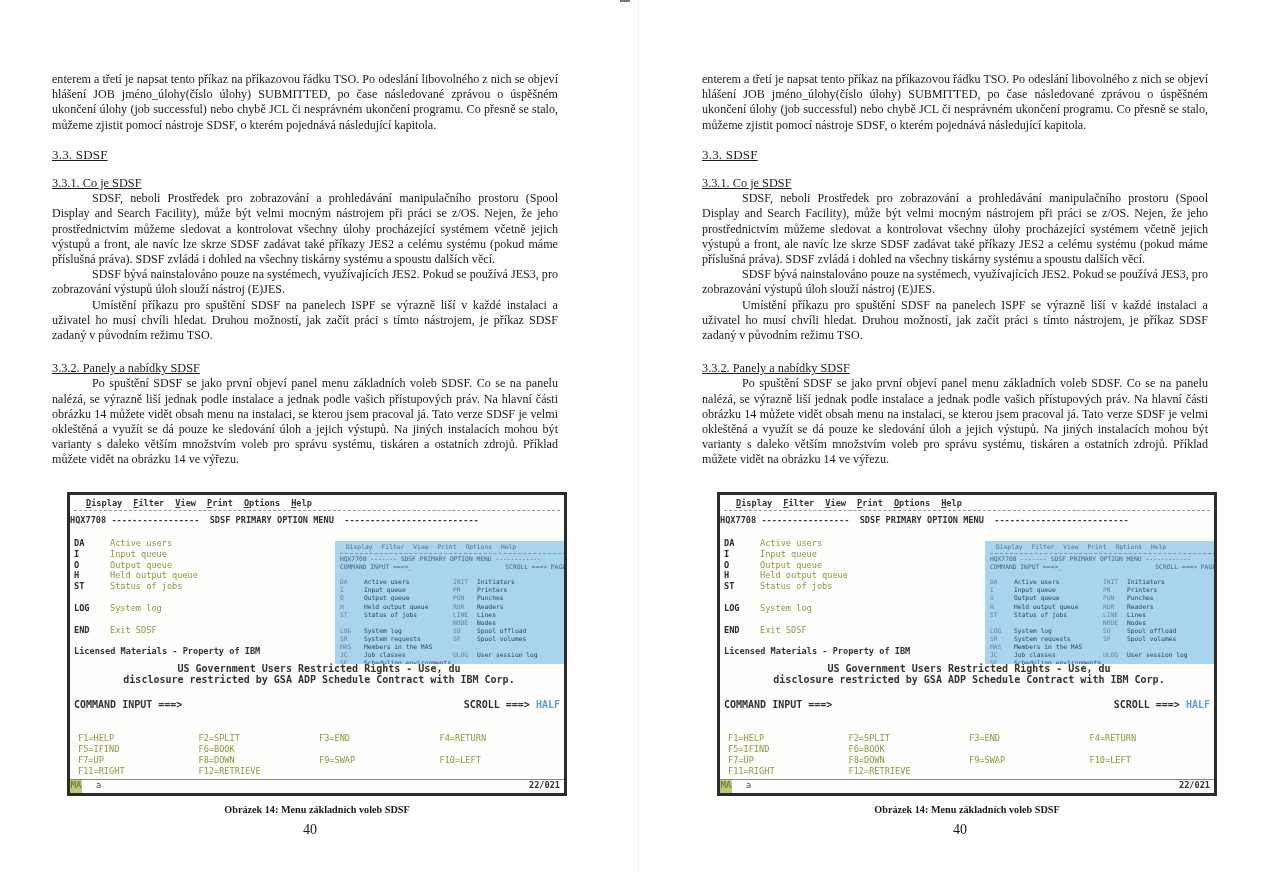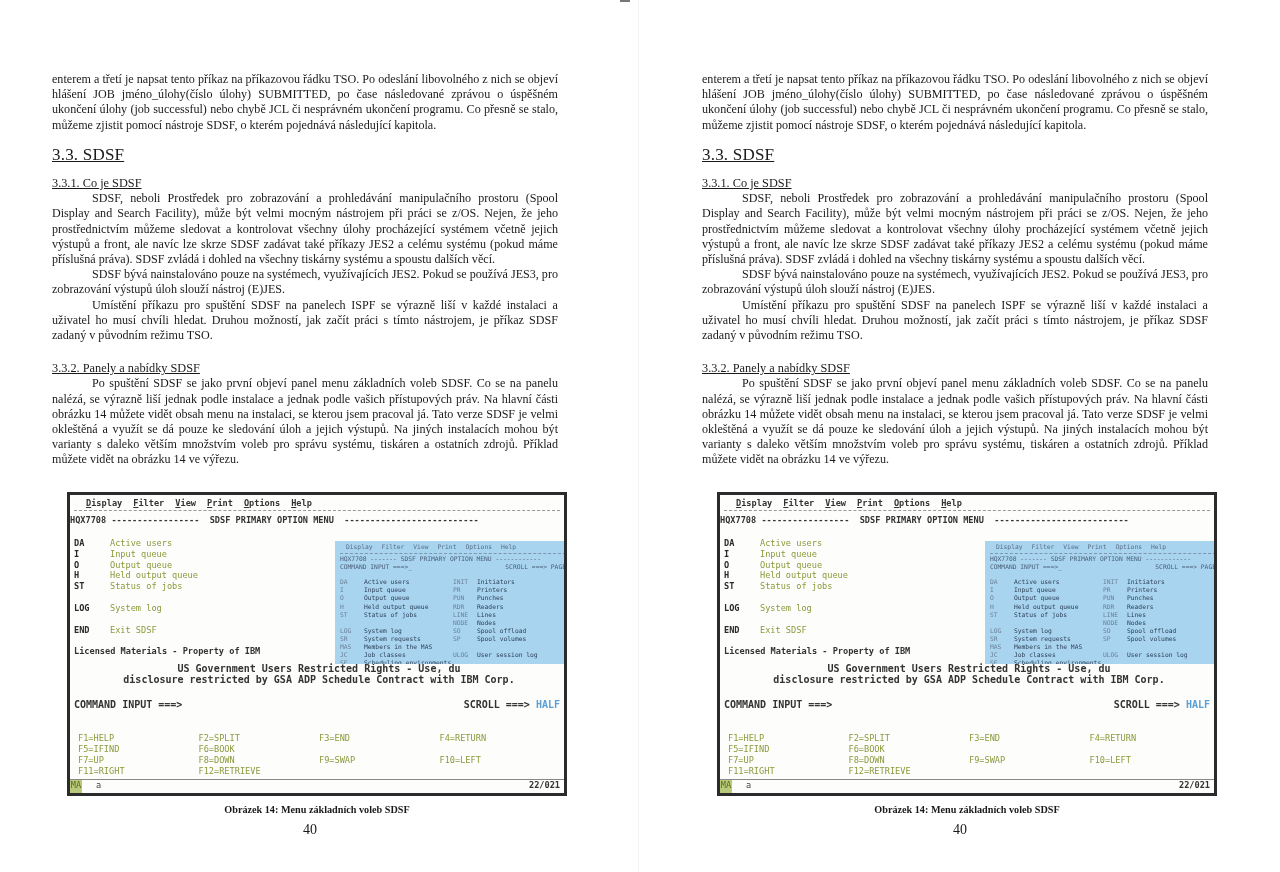--- a/index.html
+++ b/index.html
@@ -9,21 +9,21 @@
   }
   .spread { position:absolute; top:0; left:0; width:1280px; height:872px; }
   .gutter { position:absolute; left:638px; top:0; width:1px; height:872px; background:#f1f1f1; }
   .top-mark { position:absolute; left:620px; top:0; width:10px; height:2px; background:#777; }
   .page { position:absolute; top:0; width:620px; height:872px; }
   .page.left { left:0; }
   .page.right { left:650px; }
   .content { position:absolute; left:52px; top:66px; width:506px; font-size:12.1px; line-height:15.2px;margin-top:6px; }
   .para { margin:0; text-align:justify; }
   .indent { text-indent:40px; }
-  .h2 { font-size:17px; text-decoration:underline; margin:14px 0 14px 0; letter-spacing:0.2px; }
+  .h2 { font-size:13px; text-decoration:underline; margin:14px 0 14px 0; letter-spacing:0.2px; }
   .h3 { font-size:12.3px; text-decoration:underline; margin:8px 0 0 0; }
   .gap { height:10px; }
 
   
   .figure { position:absolute; left:67px; top:492px; width:506px; }
   .term {
     position:relative; width:500px; height:172px; border:3px solid #2b2b2b; border-bottom:none;
     background:#fdfdfb; font-family:"DejaVu Sans Mono", "Liberation Mono", monospace; font-size:8.6px;
     line-height:10.9px; color:#222; padding:0; box-sizing:border-box; overflow:hidden;
   }

